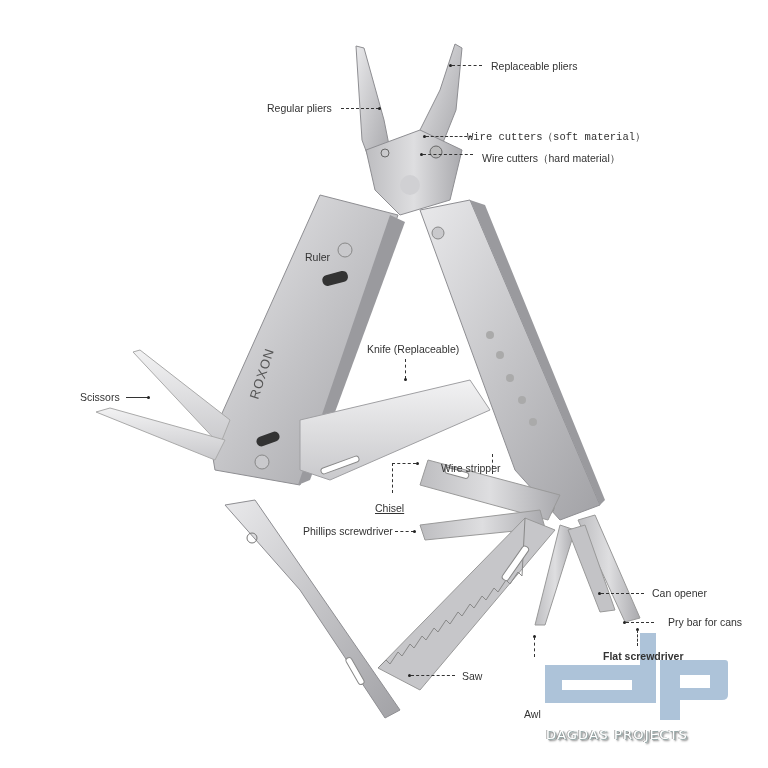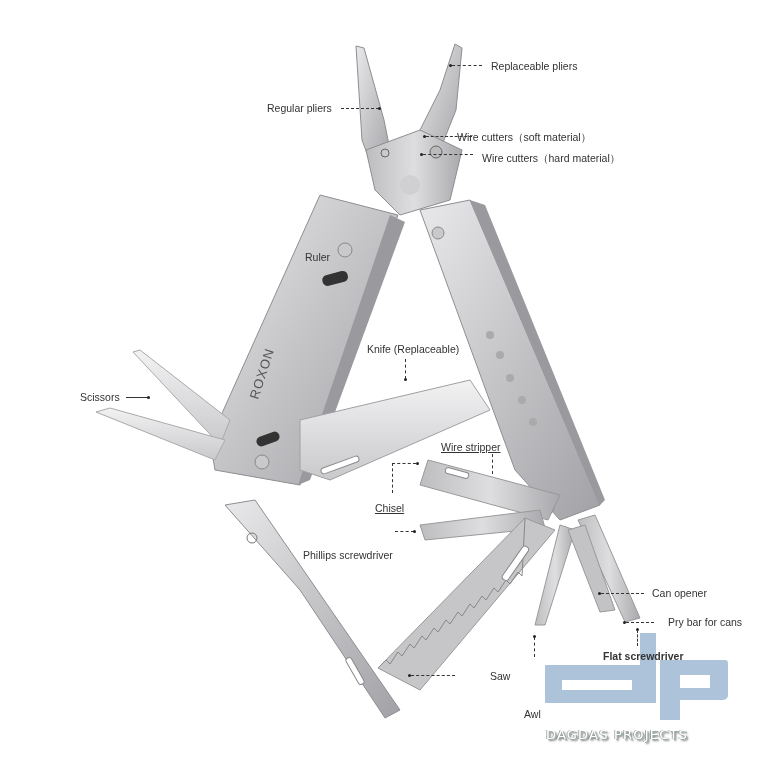--- a/index.html
+++ b/index.html
@@ -119,45 +119,45 @@
   <span class="dot" style="left:449px;top:64px;"></span>
   <span class="lead" style="left:452px;top:65px;width:30px;"></span>
   <span class="label" style="left:491px;top:60px;">Replaceable pliers</span>
 
   <span class="label" style="left:267px;top:102px;">Regular pliers</span>
   <span class="lead" style="left:341px;top:108px;width:38px;"></span>
   <span class="dot" style="left:378px;top:107px;"></span>
 
   <span class="dot" style="left:423px;top:135px;"></span>
   <span class="lead" style="left:426px;top:136px;width:46px;"></span>
-  <span class="label" style="left:457px;top:131px;">Wire cutters（soft material）</span>
+  <span class="label" style="left:467px;top:131px;font-family:Liberation Mono, monospace;">Wire cutters（soft material）</span>
 
   <span class="dot" style="left:420px;top:153px;"></span>
   <span class="lead" style="left:423px;top:154px;width:50px;"></span>
   <span class="label" style="left:482px;top:152px;">Wire cutters（hard material）</span>
 
   <span class="label" style="left:268px;top:251px;padding-left:37px;">Ruler</span>
 
   <span class="label" style="left:367px;top:343px;">Knife (Replaceable)</span>
   <span class="vlead" style="left:405px;top:359px;height:20px;"></span>
   <span class="dot" style="left:404px;top:378px;"></span>
 
   <span class="label" style="left:80px;top:391px;">Scissors</span>
   <span class="lead" style="left:126px;top:397px;width:22px;border-top-style:solid;"></span>
   <span class="dot" style="left:147px;top:396px;"></span>
 
-  <span class="label" style="left:441px;top:441px;text-decoration:underline;">Wire stripper</span>
+  <span class="label" style="left:441px;top:462px;">Wire stripper</span>
   <span class="vlead" style="left:492px;top:454px;height:20px;"></span>
 
   <span class="dot" style="left:416px;top:462px;"></span>
   <span class="lead" style="left:392px;top:463px;width:24px;"></span>
   <span class="vlead" style="left:392px;top:463px;height:30px;"></span>
   <span class="label" style="left:375px;top:502px;text-decoration:underline;">Chisel</span>
 
-  <span class="label" style="left:303px;top:525px;margin-top:24px;">Phillips screwdriver</span>
+  <span class="label" style="left:303px;top:525px;">Phillips screwdriver</span>
   <span class="lead" style="left:395px;top:531px;width:19px;"></span>
   <span class="dot" style="left:413px;top:530px;"></span>
 
   <span class="dot" style="left:598px;top:592px;"></span>
   <span class="lead" style="left:601px;top:593px;width:43px;"></span>
   <span class="label" style="left:652px;top:587px;">Can opener</span>
 
   <span class="dot" style="left:623px;top:621px;"></span>
   <span class="lead" style="left:626px;top:622px;width:28px;"></span>
   <span class="label" style="left:660px;top:616px;padding-left:8px;">Pry bar for cans</span>
@@ -165,16 +165,16 @@
   <span class="dot" style="left:636px;top:628px;"></span>
   <span class="vlead" style="left:637px;top:630px;height:16px;"></span>
   <span class="label" style="left:603px;top:650px;font-weight:bold;">Flat screwdriver</span>
 
   <span class="dot" style="left:533px;top:635px;"></span>
   <span class="vlead" style="left:534px;top:637px;height:20px;"></span>
   <span class="label" style="left:524px;top:660px;margin-top:48px;">Awl</span>
 
   <span class="dot" style="left:408px;top:674px;"></span>
   <span class="lead" style="left:411px;top:675px;width:44px;"></span>
-  <span class="label" style="left:462px;top:670px;margin-left:28px;">Saw</span>
+  <span class="label" style="left:462px;top:670px;">Saw</span>
 
   <span class="wm-text">DAGDAS PROJECTS</span>
 </div>
 
 </body></html>

